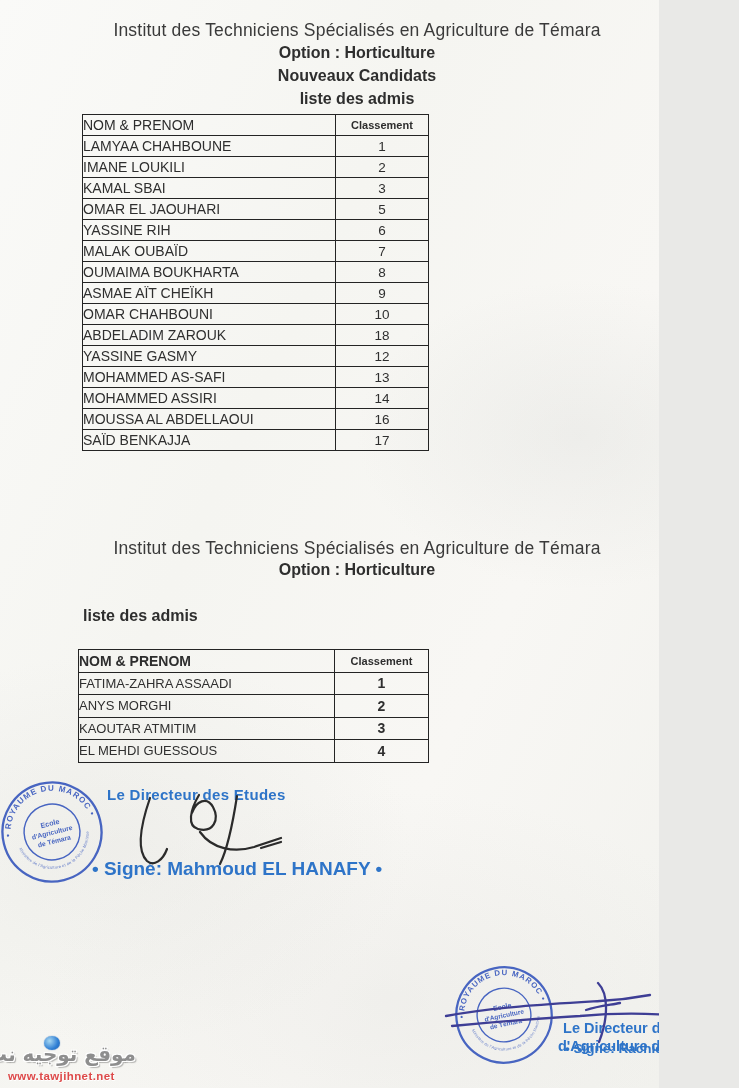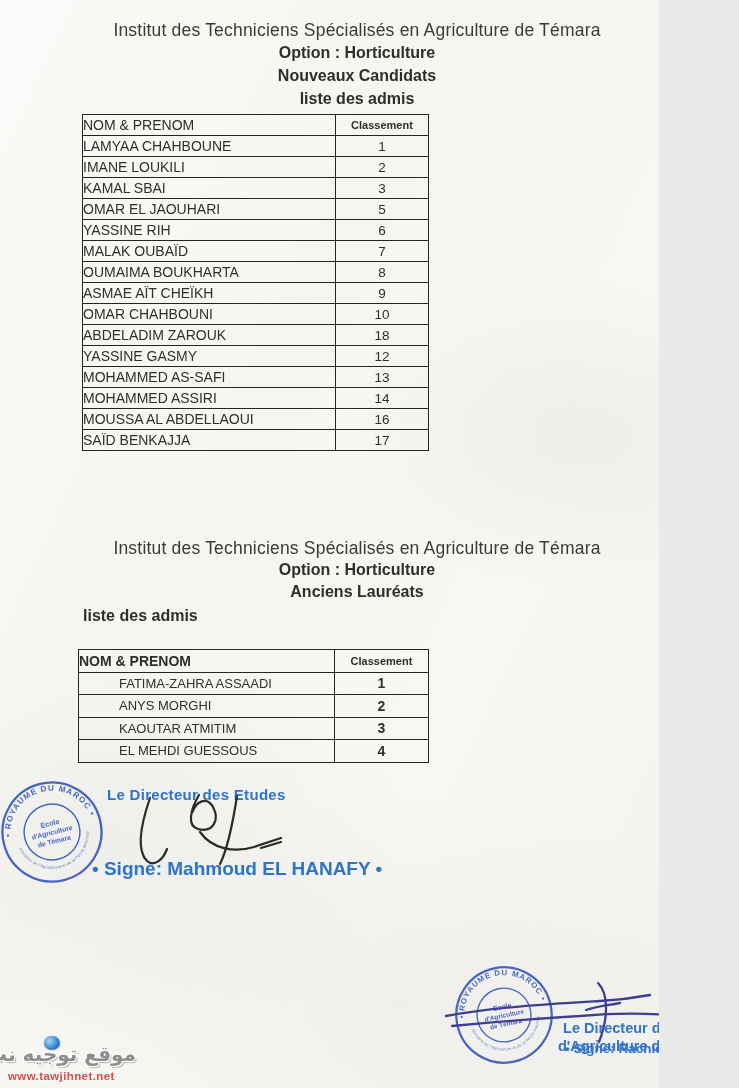--- a/index.html
+++ b/index.html
@@ -21,21 +21,21 @@
   table.admis th, table.admis td { border:1.6px solid #242424; padding:0; overflow:hidden; white-space:nowrap; }
   .t1 { left:82px; top:114px; width:346px; }
   .t1 tr { height:21px; }
   .t2 { left:78px; top:649px; width:350px; }
   .t2 tr { height:22.5px; }
   th.name-h { text-align:left; padding-left:5px; font-size:14px; font-weight:400; color:#2d2d2d; }
   th.rank-h { text-align:center; font-size:11px; font-weight:700; color:#2d2d2d; }
   .t2 th.name-h { font-weight:700; }
   td.name { text-align:left; padding-left:5px; font-size:14px; color:#2f2f2f; }
   td.rank { text-align:center; font-size:13.5px; color:#2f2f2f; }
-  .t2 td.name { font-size:13px;padding-left:40px; }
+  .t2 td.name { font-size:13px; }
   .t2 td.rank { font-size:14px; font-weight:700; }
 
   .stamp-wrap { position:absolute; color:#3a5abe; opacity:.92; }
   .stamp-wrap svg { width:100%; height:100%; display:block; }
   .stamp-left  { left:-2px;  top:776px; width:108px; height:112px; transform:rotate(-14deg); }
   .stamp-right { left:452px; top:962px; width:104px; height:106px; transform:rotate(-12deg); }
 
   .dir-left  { position:absolute; left:107px; top:786px; font-size:15px; font-weight:700; color:#2e74c8; letter-spacing:.3px; white-space:nowrap; }
   .signe-left{ position:absolute; left:92px;  top:858px; font-size:19px; font-weight:700; color:#2e74c8; white-space:nowrap; }
   .dir-right { position:absolute; left:548px; top:1020px; width:186px; text-align:center; font-size:14.5px; font-weight:700; color:#2e74c8; line-height:17.5px; }
@@ -131,21 +131,20 @@
         </tr>
         <tr>
           <td class="name">SAÏD BENKAJJA</td>
           <td class="rank">17</td>
         </tr>
       </tbody>
   </table>
 
   <div class="cline t-main" style="top:538px">Institut des Techniciens Spécialisés en Agriculture de Témara</div>
   <div class="cline t-bold" style="top:561px">Option : Horticulture</div>
-  <div class="cline t-bold" style="top:583px">Anciens Lauréats</div>
   <div class="list-left" style="top:607px">liste des admis</div>
 
   <table class="admis t2">
     <colgroup>
         <col style="width:256px">
         <col style="width:94px">
       </colgroup>
     <thead>
       <tr>
         <th class="name-h">NOM &amp; PRENOM</th>

